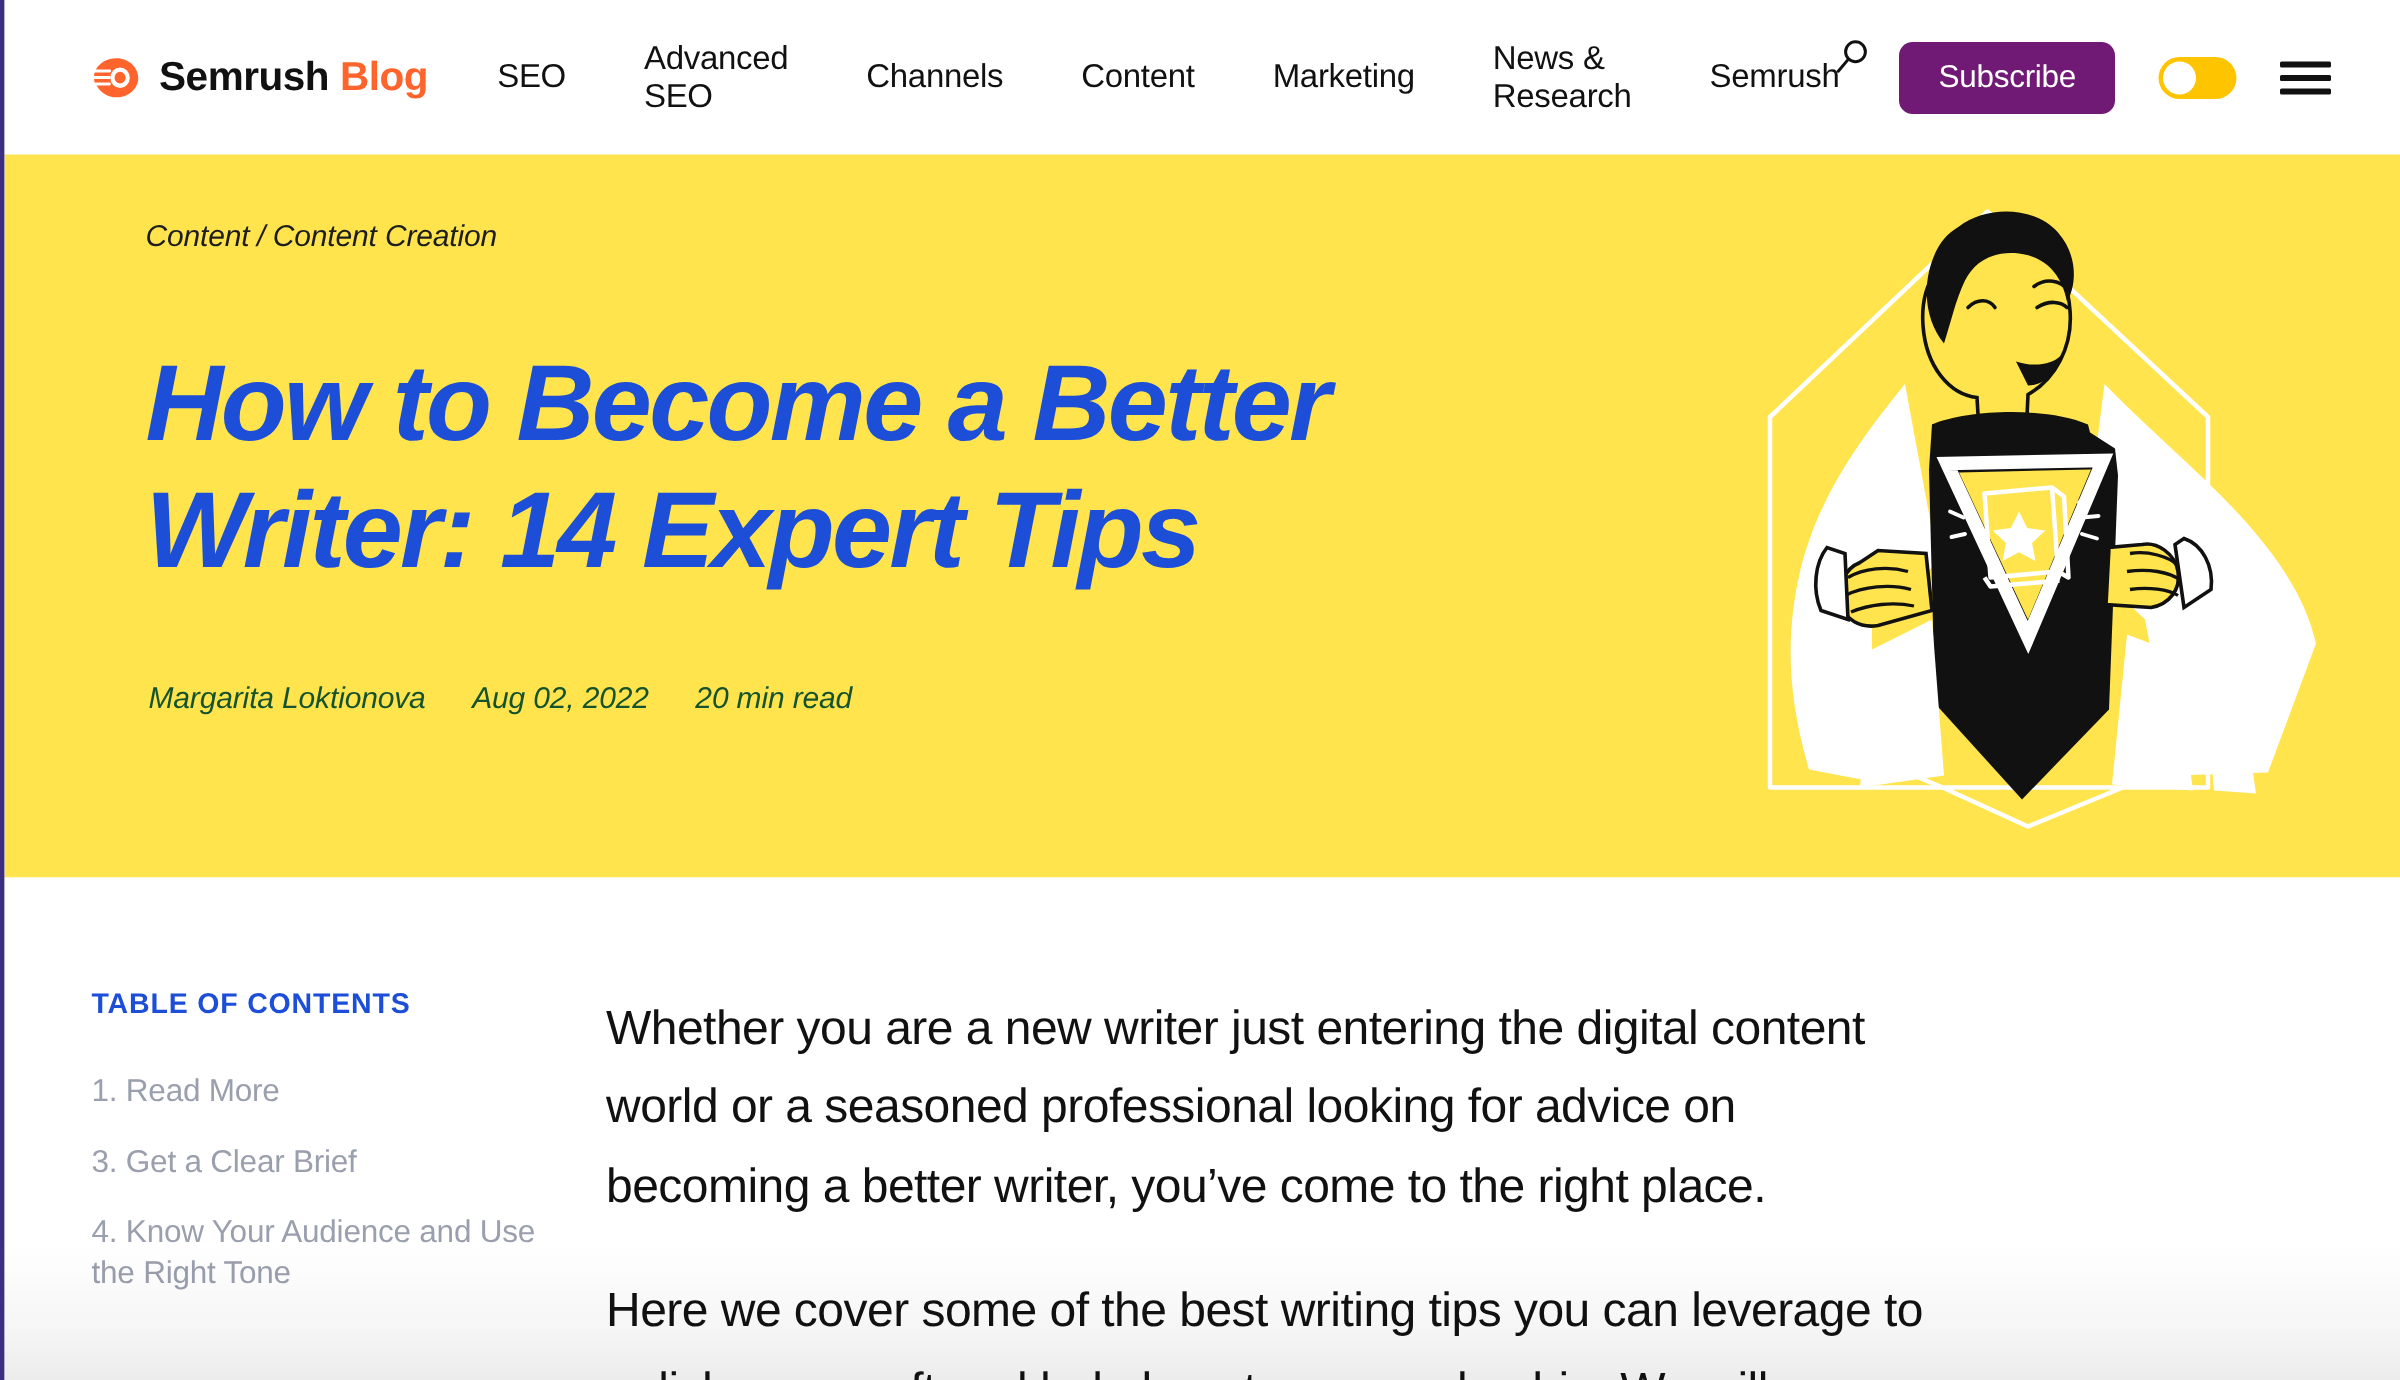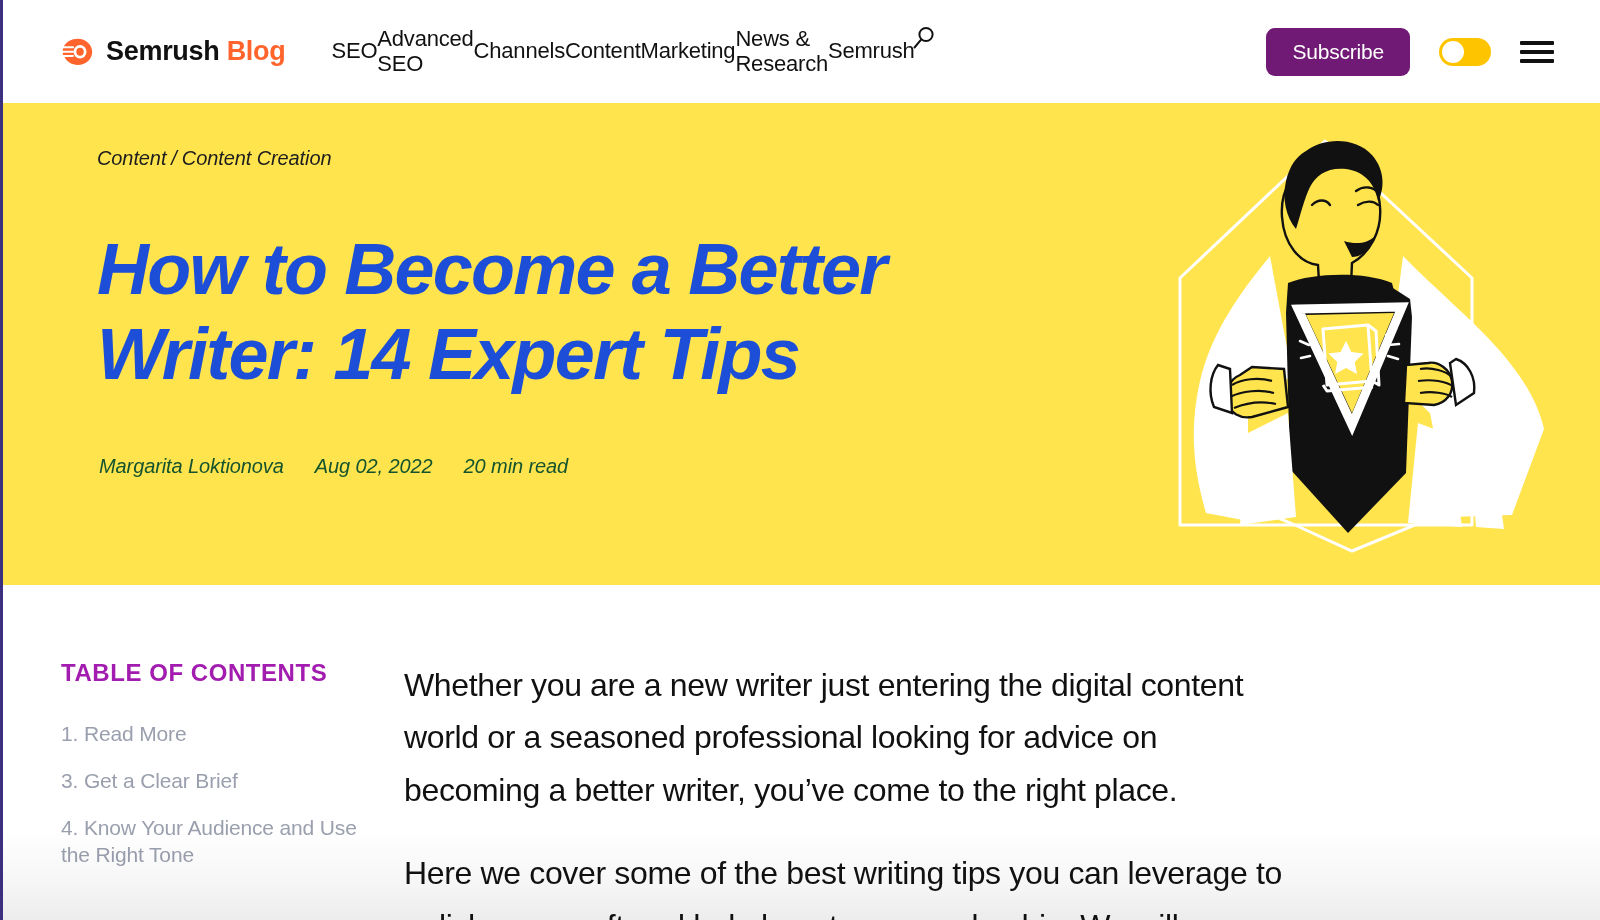--- a/index.html
+++ b/index.html
@@ -42,21 +42,21 @@
     letter-spacing: -0.3px;
     white-space: nowrap;
     color: #111111;
   }
   .brand-text .blog { color: #ff642d; }
 
   .nav-links {
     display: flex;
     align-items: center;
     flex: 1 1 auto;
-    justify-content: flex-start;
+    justify-content: space-between;
     padding-left: 16px;
     padding-right: 14px;
   }
   .nav-link {
     font-size: 22px;
     font-weight: 500;
     color: #111111;
     line-height: 1.12;
     white-space: pre-line;
     cursor: pointer;
@@ -193,24 +193,24 @@
     display: flex;
     padding-left: 58px;
     padding-top: 74px;
   }
   .toc {
     width: 340px;
     flex: 0 0 340px;
     padding-right: 34px;
   }
   .toc-heading {
-    font-size: 24px;
+    font-size: 19px;
     font-weight: 700;
     letter-spacing: 0.55px;
-    color: #a21caf;
+    color: #1d4ed8;
     margin-bottom: 34px;
   }
   .toc-list { list-style: none; }
   .toc-item {
     font-size: 21px;
     line-height: 1.28;
     color: #9a9fae;
     margin-bottom: 20px;
     cursor: pointer;
     letter-spacing: -0.15px;

